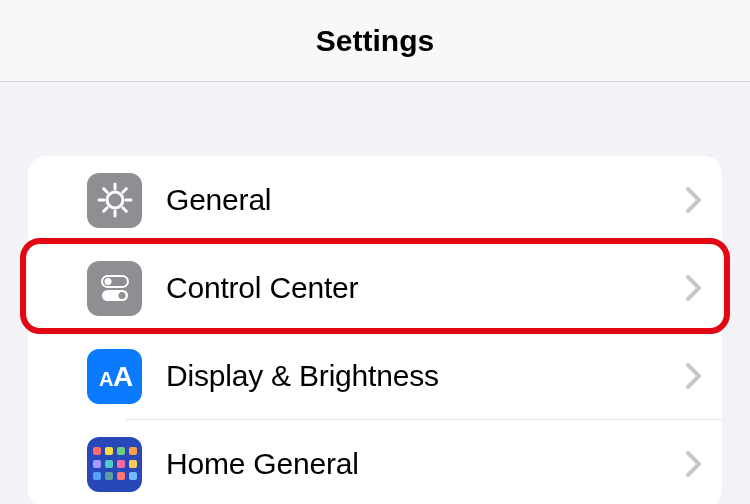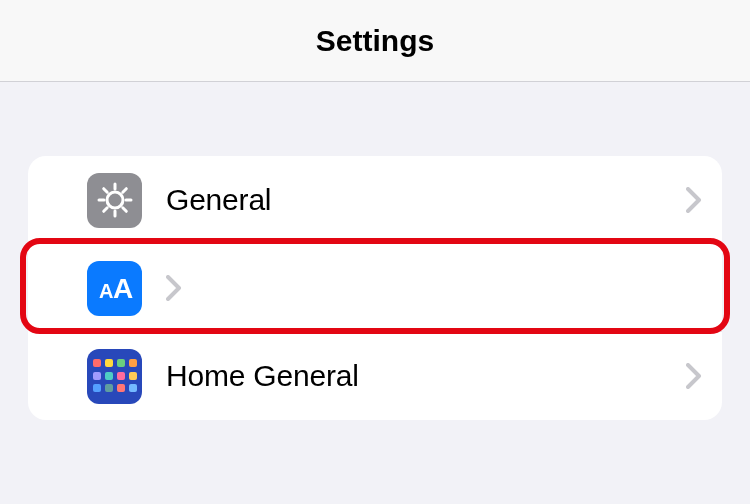--- a/index.html
+++ b/index.html
@@ -146,29 +146,47 @@
           </svg>
         </div>
         <div class="row-label">General</div>
         <svg class="chevron" width="16" height="26" viewBox="0 0 16 26">
           <polyline points="2,2 13,13 2,24" fill="none" stroke="#c7c7cc" stroke-width="4" stroke-linecap="round" stroke-linejoin="round"></polyline>
         </svg>
       </div>
       <div class="divider"></div>
     </div>
 
+    <div class="settings-row">
+      <div class="row-inner">
+        <div class="icon-box icon-gray">
+          <svg width="40" height="40" viewBox="0 0 40 40">
+            <rect x="7" y="8" width="26" height="11" rx="5.5" fill="none" stroke="#ffffff" stroke-width="2"></rect>
+            <circle cx="13" cy="13.5" r="3.5" fill="#ffffff"></circle>
+            <rect x="7" y="22" width="26" height="11" rx="5.5" fill="#ffffff"></rect>
+            <circle cx="27" cy="27.5" r="3.5" fill="#8e8e93"></circle>
+          </svg>
+        </div>
+        <div class="row-label">Control Center</div>
+        <svg class="chevron" width="16" height="26" viewBox="0 0 16 26">
+          <polyline points="2,2 13,13 2,24" fill="none" stroke="#c7c7cc" stroke-width="4" stroke-linecap="round" stroke-linejoin="round"></polyline>
+        </svg>
+      </div>
+      <div class="divider"></div>
+    </div>
 
     <div class="settings-row">
       <div class="row-inner">
         <div class="icon-box icon-blue">
           <svg width="44" height="36" viewBox="0 0 44 36">
             <text x="6" y="28" font-size="20" font-weight="600" fill="#ffffff" font-family="-apple-system, Helvetica, Arial">A</text>
             <text x="20" y="28" font-size="28" font-weight="600" fill="#ffffff" font-family="-apple-system, Helvetica, Arial">A</text>
           </svg>
         </div>
+        <div class="row-label">Display &amp; Brightness</div>
         <svg class="chevron" width="16" height="26" viewBox="0 0 16 26">
           <polyline points="2,2 13,13 2,24" fill="none" stroke="#c7c7cc" stroke-width="4" stroke-linecap="round" stroke-linejoin="round"></polyline>
         </svg>
       </div>
       <div class="divider"></div>
     </div>
 
     <div class="settings-row">
       <div class="row-inner">
         <div class="icon-box icon-darkblue">

